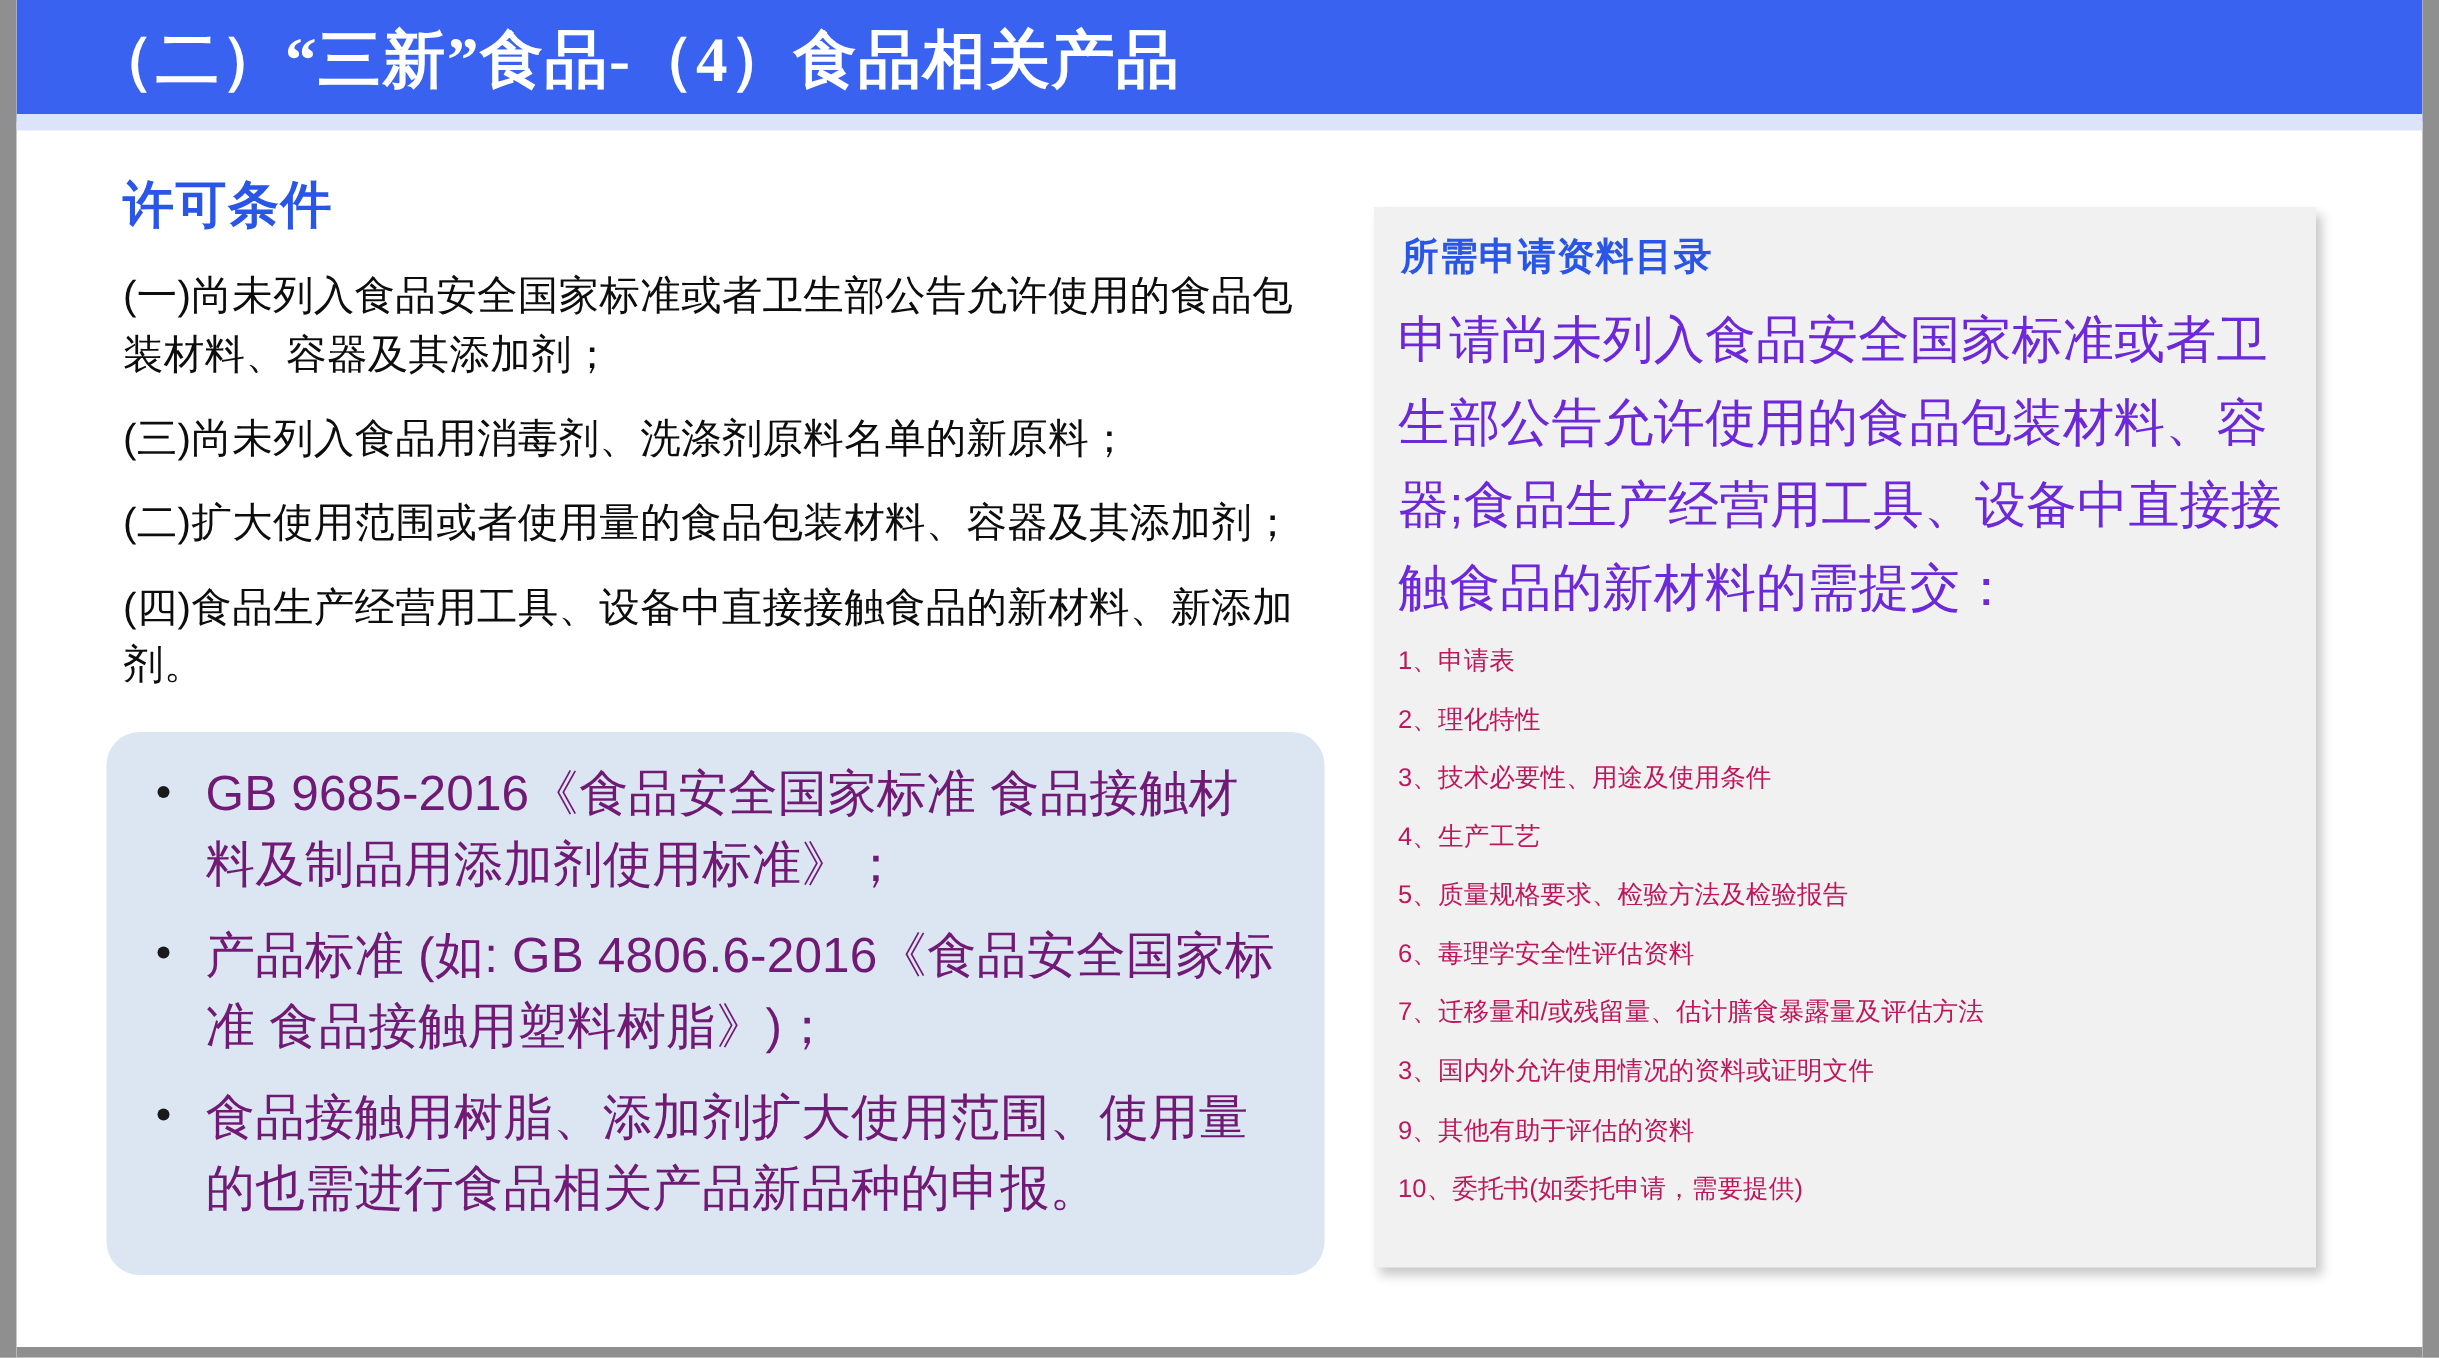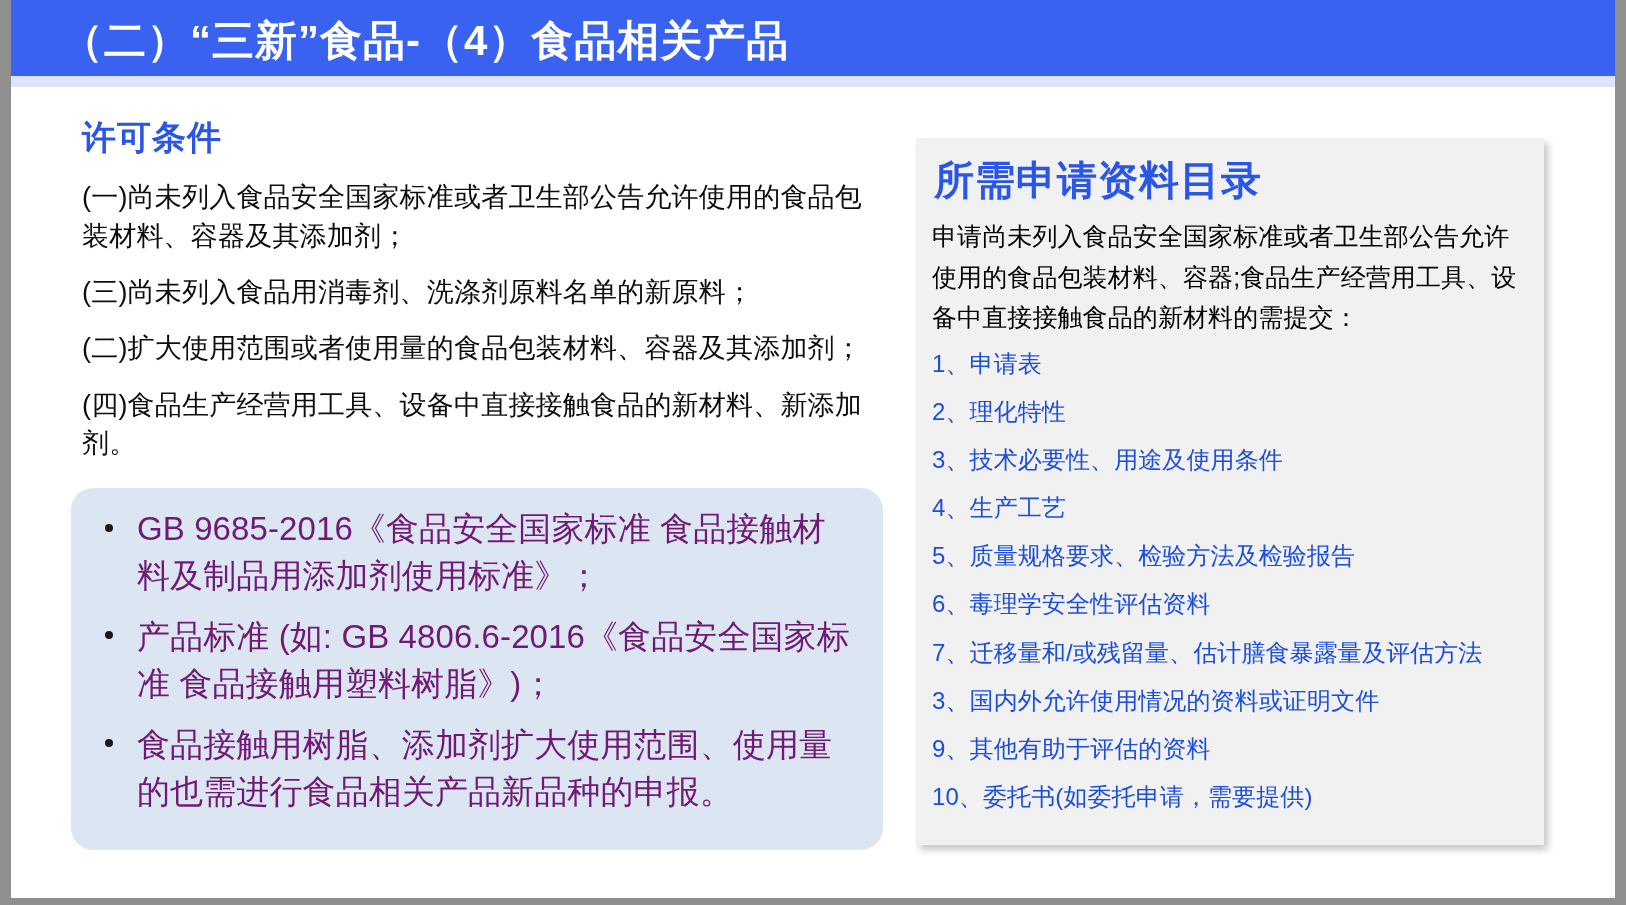--- a/index.html
+++ b/index.html
@@ -38,20 +38,21 @@
   
   .header-bar {
     position: absolute;
     left: 0;
     top: 0;
     width: 1604px;
     height: 81px;
     background: #3a62f0;
     display: flex;
     align-items: center;
+    font-family: Liberation Serif, serif;
   }
   .header-title {
     margin-left: 50px;
     color: #ffffff;
     font-size: 42px;
     font-weight: bold;
     letter-spacing: 1px;
     line-height: 1;
     white-space: nowrap;
   }
@@ -143,41 +144,41 @@
     top: 51px;
     width: 628px;
     height: 707px;
     background: #f1f1f1;
     box-shadow: 4px 5px 7px rgba(0,0,0,0.22);
     box-sizing: border-box;
     padding: 16px 14px 0 14px;
   }
   .panel-title {
     color: #2a56e8;
-    font-size: 40px;
+    font-size: 25px;
     font-weight: bold;
     letter-spacing: 1px;
     line-height: 1.1;
     margin: 4px 0 14px 4px;
   }
   .panel-intro {
-    font-size: 25px;
-    color: #000000;
+    font-size: 34px;
+    color: #6d28d9;
     line-height: 1.62;
     margin: 0 0 10px 2px;
     letter-spacing: 0.1px;
   }
   .doc-list {
     margin: 0;
     padding: 0;
     list-style: none;
   }
   .doc-item {
-    font-size: 24px;
-    color: #1d4ed8;
+    font-size: 17px;
+    color: #be185d;
     line-height: 1.3;
     margin: 0 0 17px 2px;
     letter-spacing: 0.1px;
     white-space: nowrap;
   }
 </style>
 </head>
 <body>
 
 <div class="slide">

